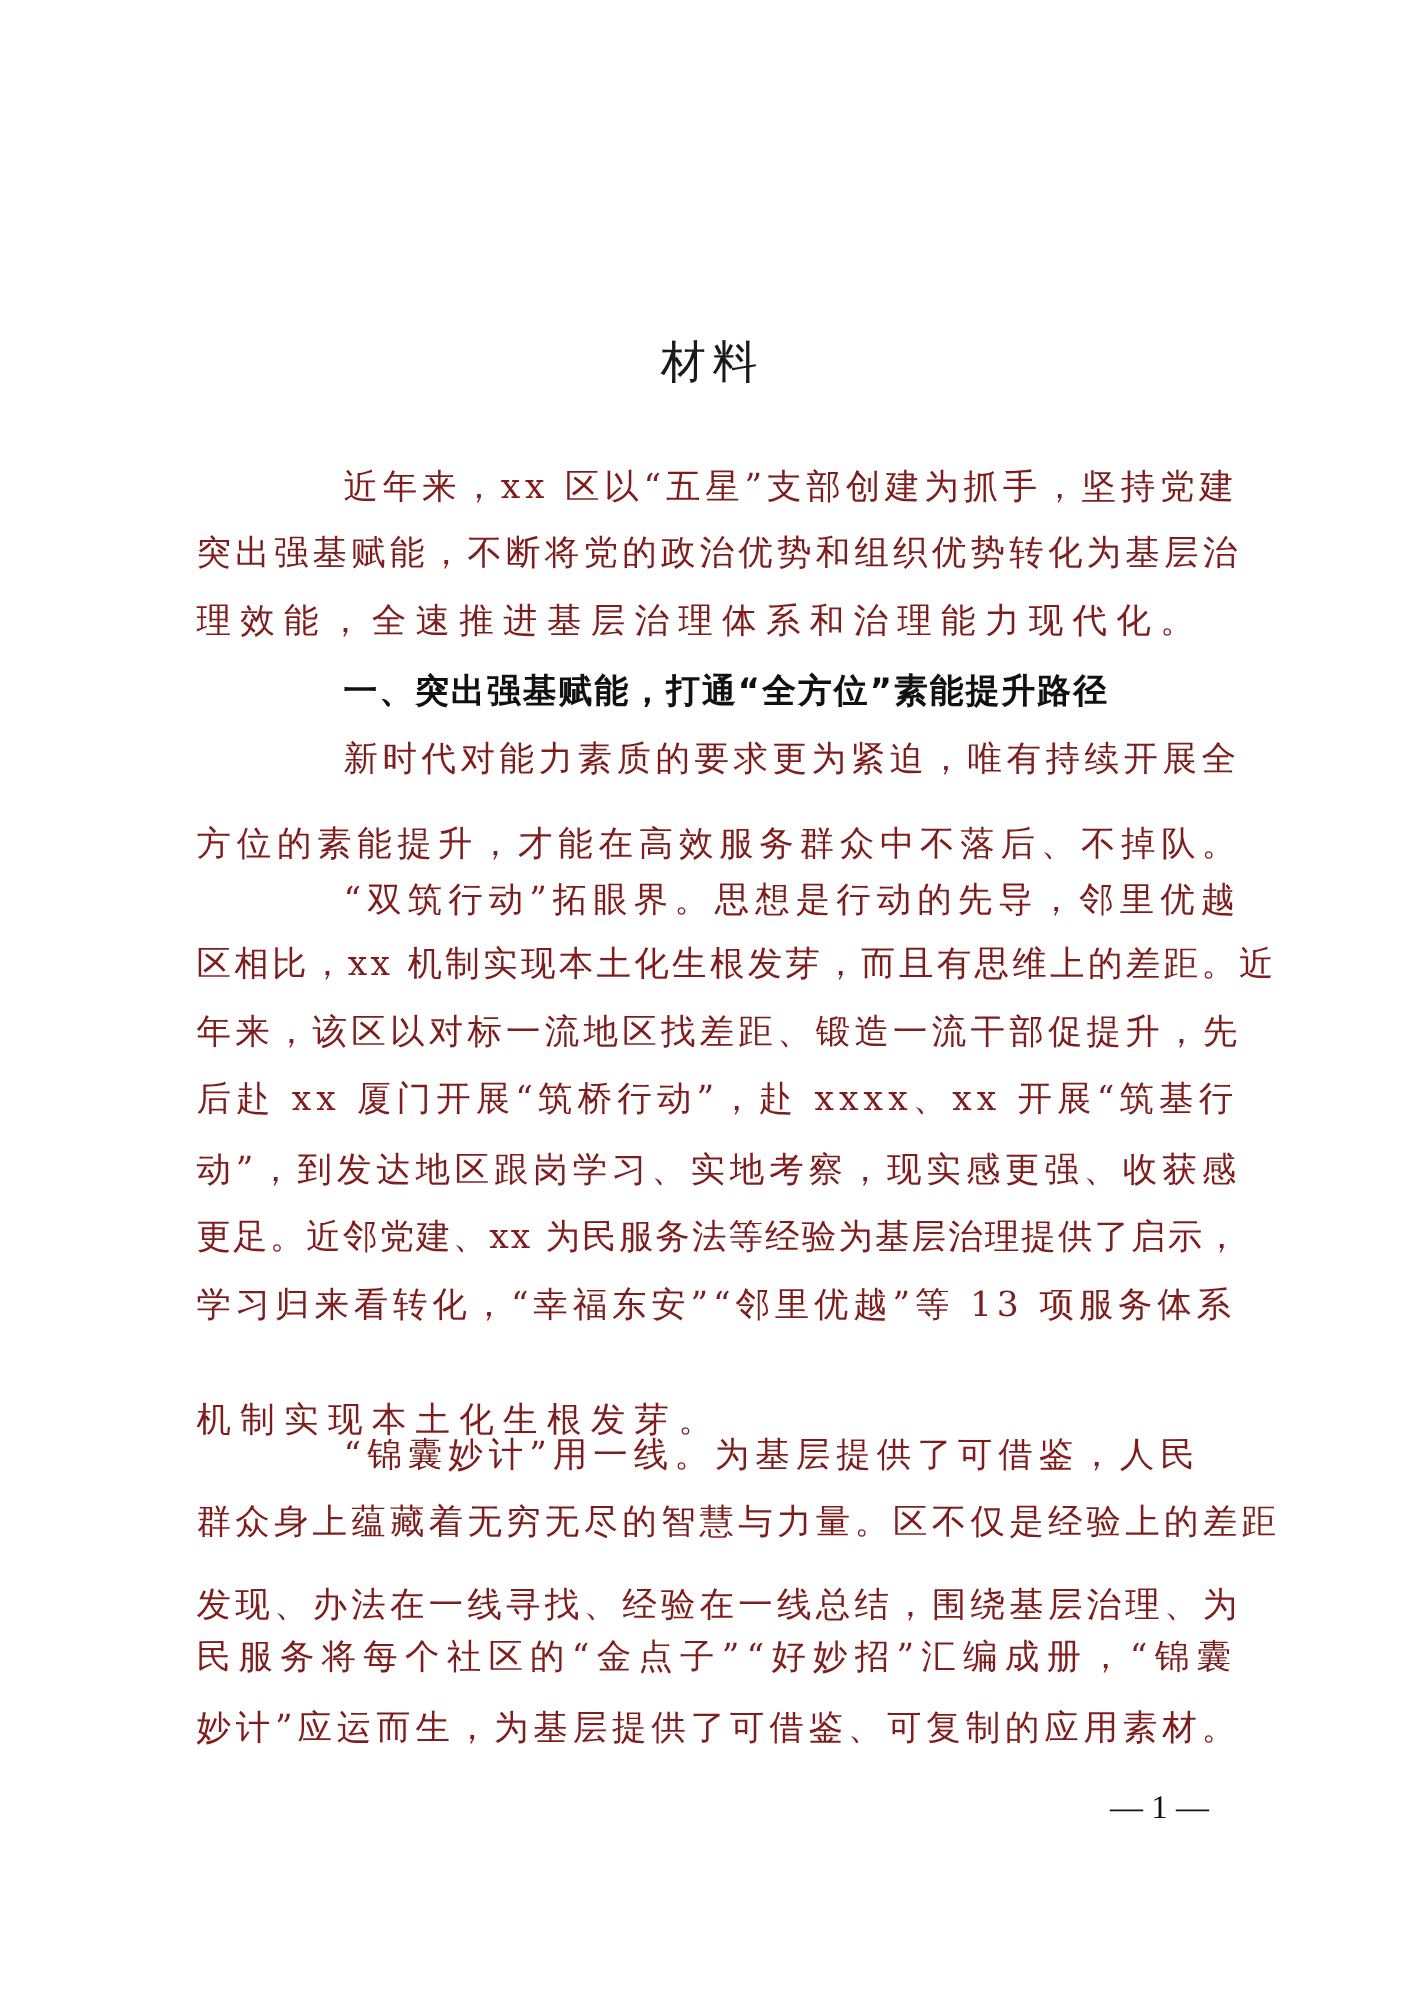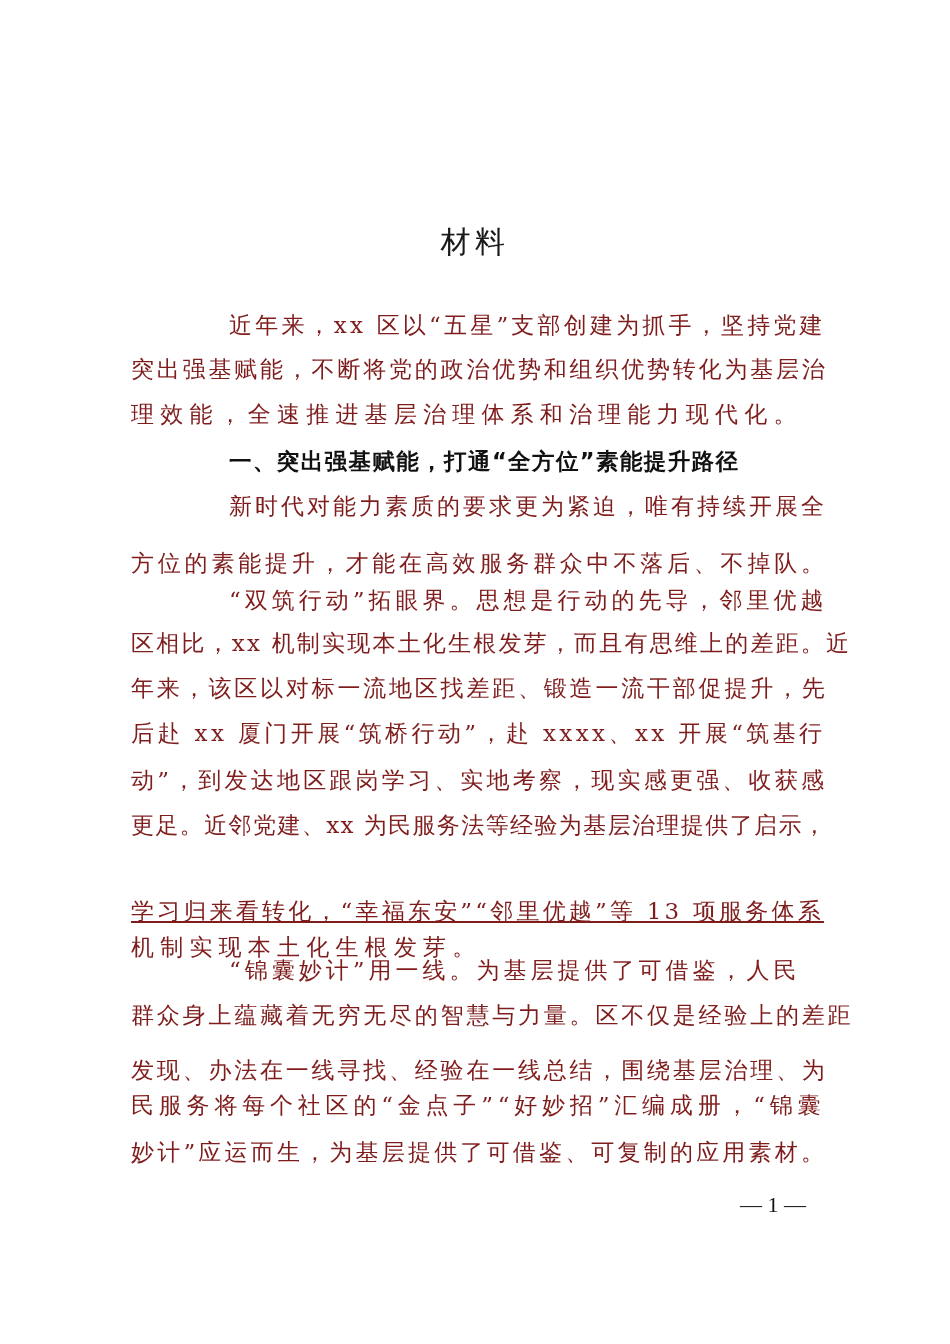--- a/index.html
+++ b/index.html
@@ -69,21 +69,21 @@
     <div class="line" style="top: 536px; letter-spacing: 3.8px; margin-top: 12px;">方位的素能提升，才能在高效服务群众中不落后、不掉队。</div>
   </div>
 
   <div>
     <div class="line indent" style="top: 585px; letter-spacing: 4px;">“双筑行动”拓眼界。思想是行动的先导，邻里优越</div>
     <div class="line" style="top: 628px; letter-spacing: 2.2px;">区相比，xx 机制实现本土化生根发芽，而且有思维上的差距。近</div>
     <div class="line" style="top: 673px; letter-spacing: 2.8px;">年来，该区以对标一流地区找差距、锻造一流干部促提升，先</div>
     <div class="line" style="top: 718px; letter-spacing: 3.4px;">后赴 xx 厦门开展“筑桥行动”，赴 xxxx、xx 开展“筑基行</div>
     <div class="line" style="top: 765px; letter-spacing: 3.2px;">动”，到发达地区跟岗学习、实地考察，现实感更强、收获感</div>
     <div class="line" style="top: 810px; letter-spacing: 1.4px;">更足。近邻党建、xx 为民服务法等经验为基层治理提供了启示，</div>
-    <div class="line" style="top: 896px; letter-spacing: 3.2px; text-decoration: underline;">学习归来看转化，“幸福东安”“邻里优越”等 13 项服务体系</div>
+    <div class="line" style="top: 855px; letter-spacing: 3.2px;">学习归来看转化，“幸福东安”“邻里优越”等 13 项服务体系</div>
     <div class="line" style="top: 900px; letter-spacing: 6.2px; margin-top: 32px;">机制实现本土化生根发芽。</div>
   </div>
 
   <div>
     <div class="line indent" style="top: 955px; letter-spacing: 4px;">“锦囊妙计”用一线。为基层提供了可借鉴，人民</div>
     <div class="line" style="top: 1000px; letter-spacing: 2.8px;">群众身上蕴藏着无穷无尽的智慧与力量。区不仅是经验上的差距</div>
     <div class="line" style="top: 1055px; letter-spacing: 2.8px;">发现、办法在一线寻找、经验在一线总结，围绕基层治理、为</div>
     <div class="line" style="top: 1090px; letter-spacing: 4.8px;">民服务将每个社区的“金点子”“好妙招”汇编成册，“锦囊</div>
     <div class="line" style="top: 1137px; letter-spacing: 3.2px;">妙计”应运而生，为基层提供了可借鉴、可复制的应用素材。</div>
   </div>

